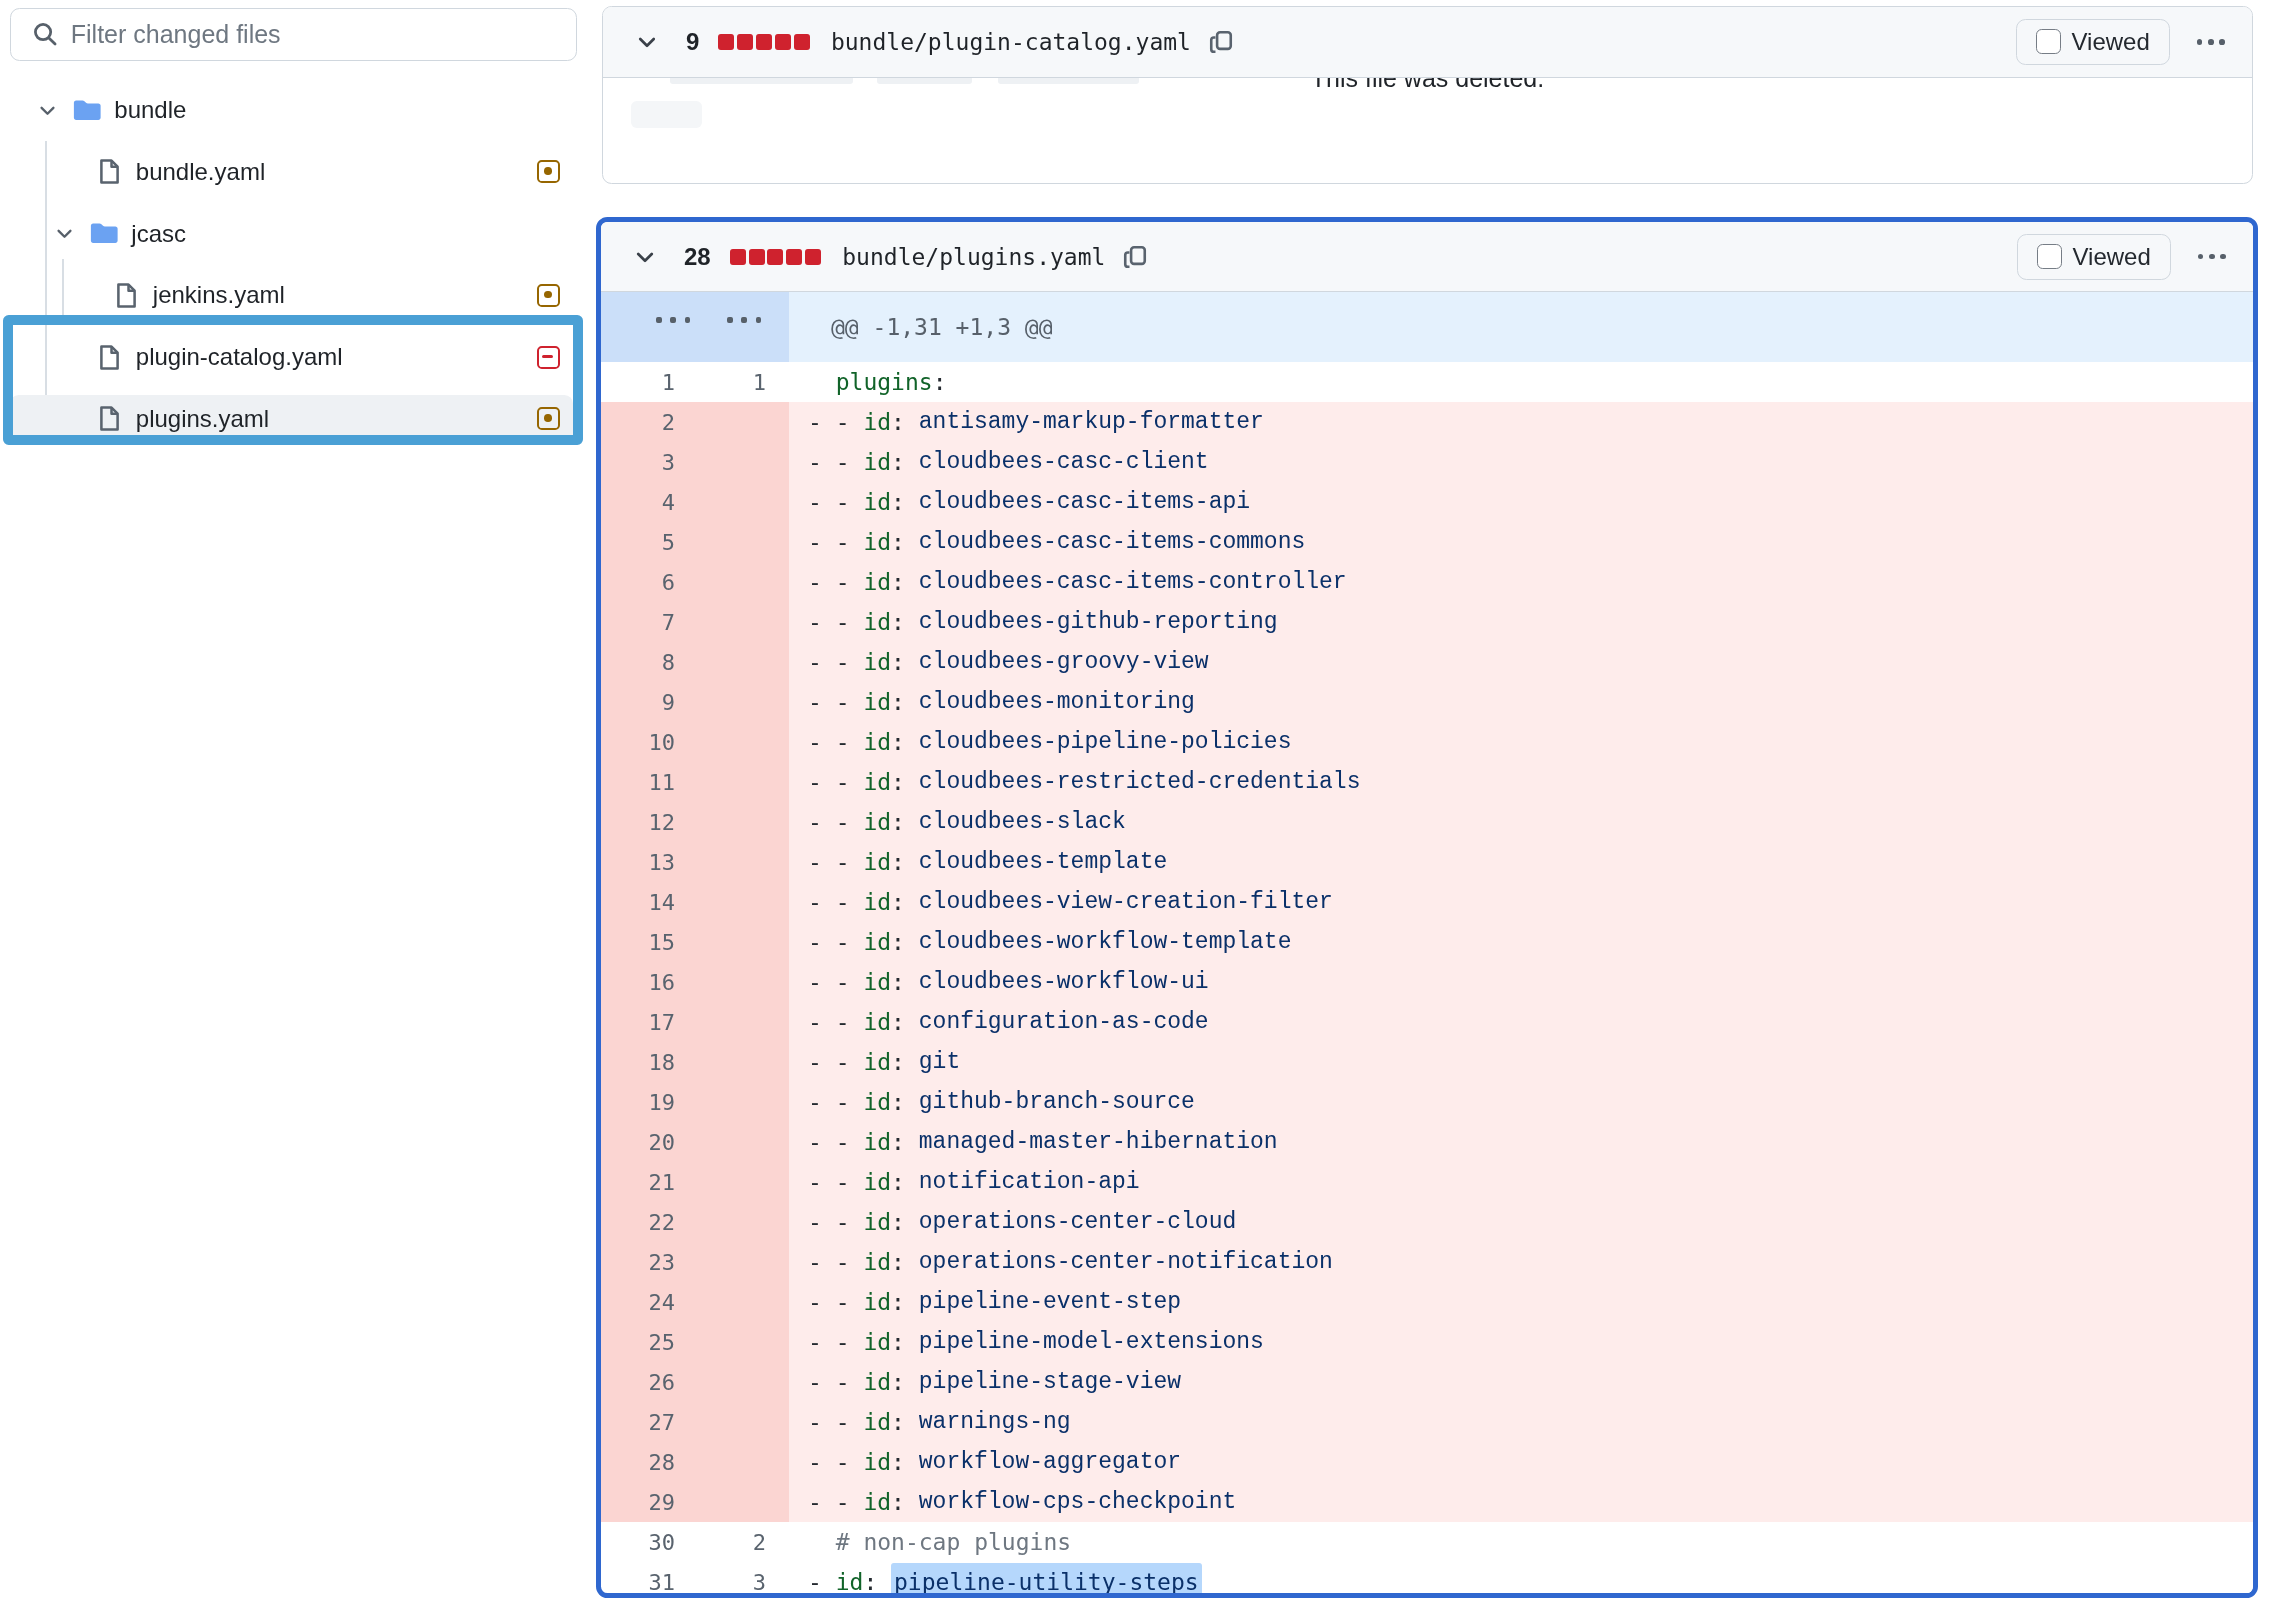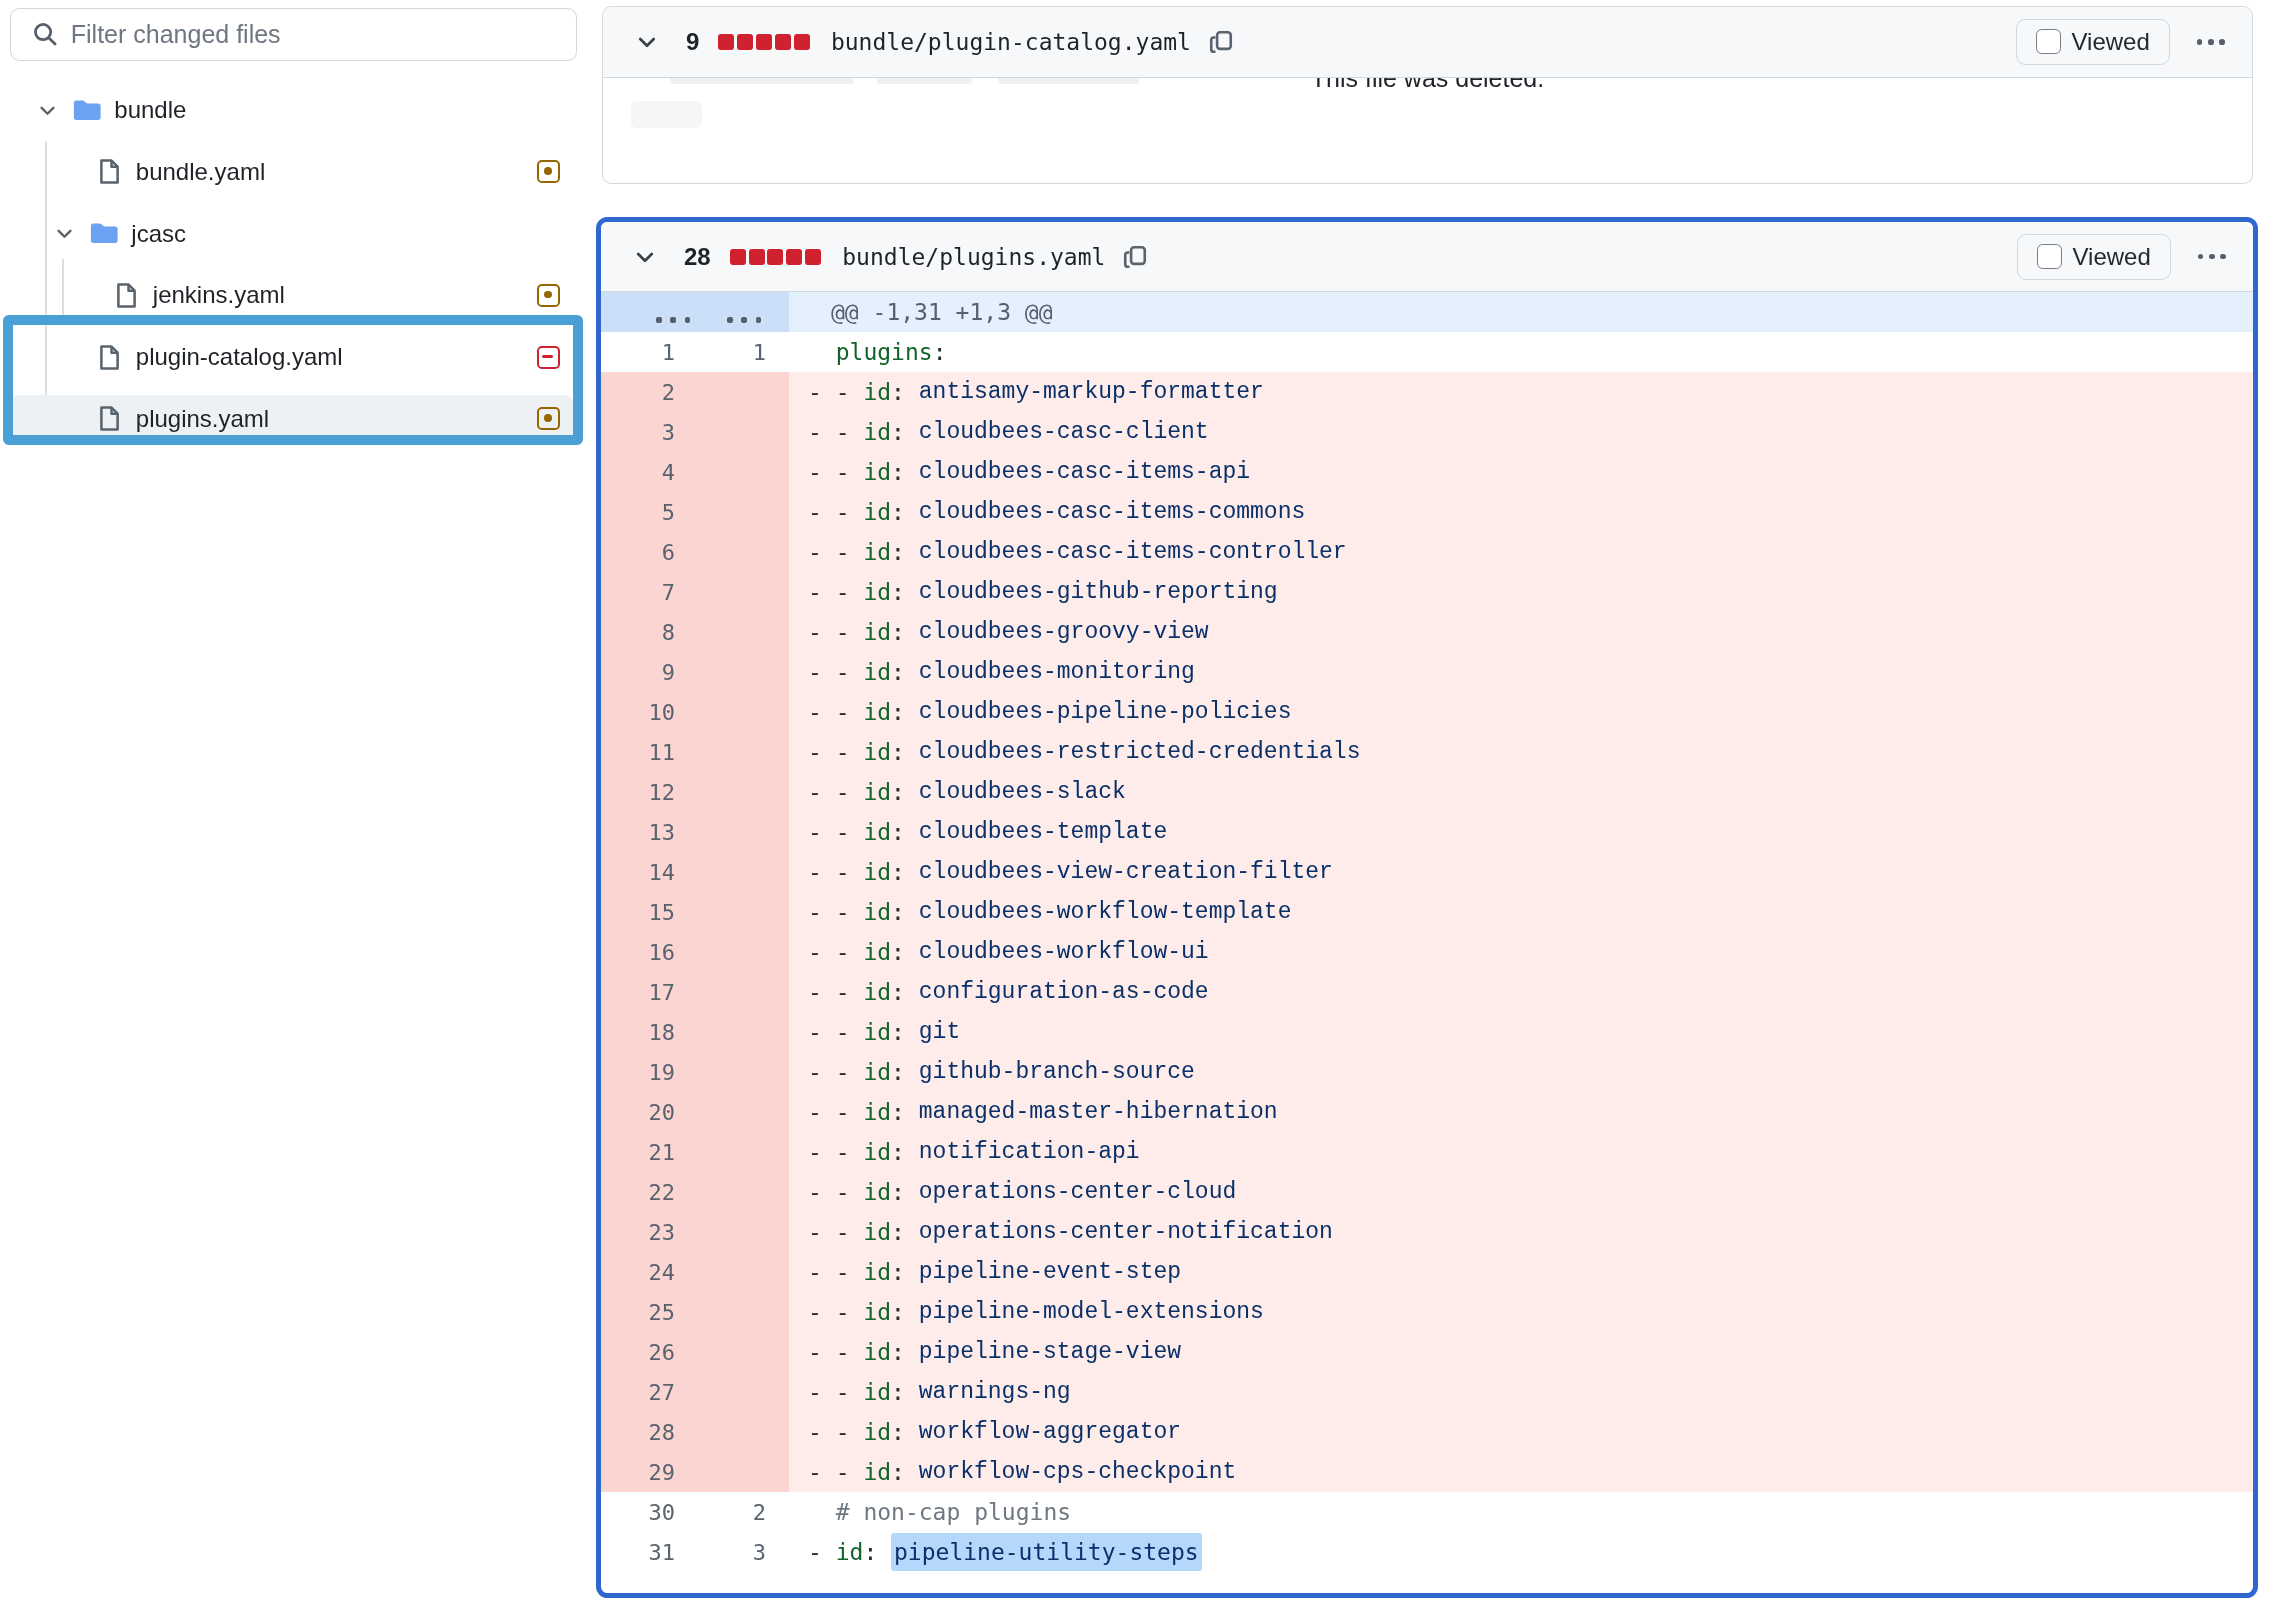--- a/index.html
+++ b/index.html
@@ -55,21 +55,21 @@
   .kebab i { width:5.7px; height:5.7px; border-radius:50%; background:#57606a; }
 
   
   #panel1-body { position:relative; height:103px; overflow:hidden; }
   .skel-bar { position:absolute; top:0; height:6.7px; background:#eef1f4; border-radius:0 0 2.9px 2.9px; }
   #deleted-msg { position:absolute; top:-13.3px; left:0; width:100%; text-align:center;
     font-size:25px; color:#1f2328; }
   #skel-box { position:absolute; left:27.6px; top:23px; width:71px; height:27px; background:#f4f6f8; border-radius:5.7px; }
 
   
-  .hunk-row { display:flex; height:40px; font-family:"DejaVu Sans Mono", monospace; font-size:23px; color:#57606a; }
+  .hunk-row { display:flex; height:70px; font-family:"DejaVu Sans Mono", monospace; font-size:23px; color:#57606a; }
   .hunk-gutter { position:relative; width:188px; background:#cbdff9; flex:0 0 auto; cursor:pointer; }
   .hunk-dots { position:absolute; top:25px; display:flex; gap:8.6px; }
   .hunk-dots i { width:5.7px; height:5.7px; border-radius:1.9px; background:#57606a; }
   #hunk-dots-a { left:55px; } #hunk-dots-b { left:126px; }
   .hunk-text { flex:1; background:#e4f1fd; display:flex; align-items:center; padding-left:42px; white-space:pre; }
 
   .diff-line { display:flex; height:40px; font-family:"DejaVu Sans Mono", monospace; font-size:23px; }
   .num { flex:0 0 auto; display:flex; align-items:center; justify-content:flex-end; color:#59636e; font-size:22px; cursor:pointer; }
   .num.old { width:99px; padding-right:25px; }
   .num.new { width:89px; padding-right:23px; }

